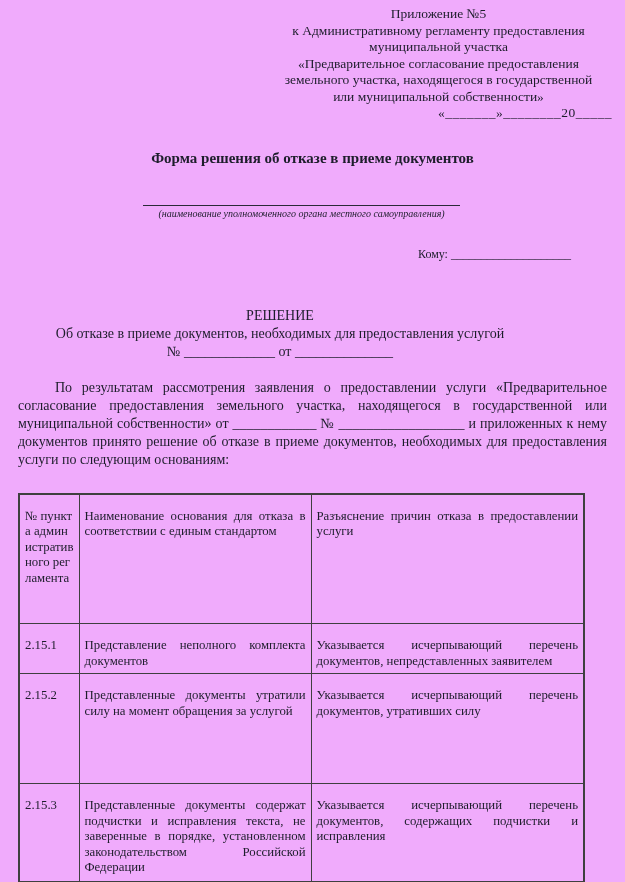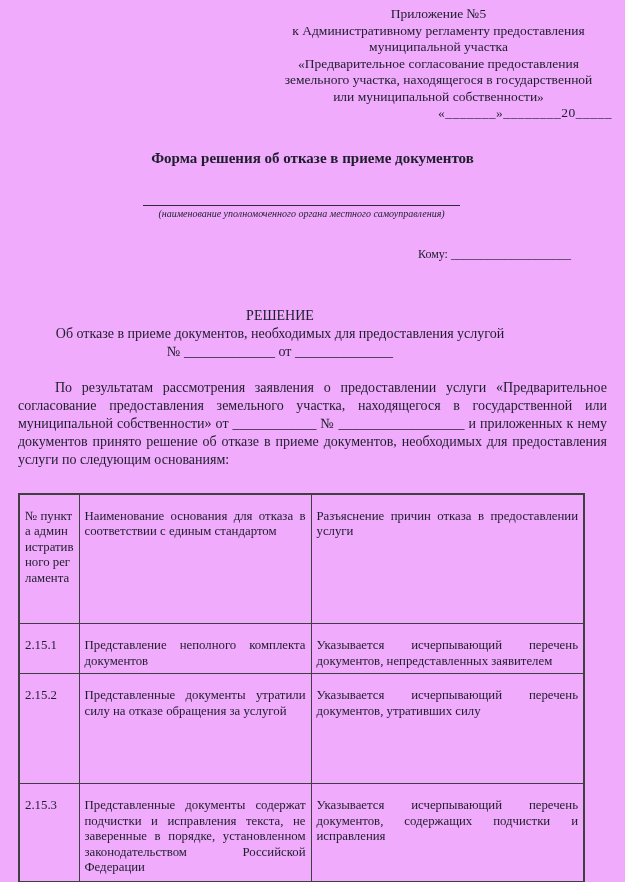--- a/index.html
+++ b/index.html
@@ -135,21 +135,21 @@
         <td class="cell-just">Наименование основания для отказа в соответствии с единым стандартом</td>
         <td class="cell-just">Разъяснение причин отказа в предоставлении услуги</td>
       </tr>
       <tr class="row-1">
         <td class="cell-num">2.15.1</td>
         <td class="cell-just">Представление неполного комплекта документов</td>
         <td class="cell-just">Указывается исчерпывающий перечень документов, непредставленных заявителем</td>
       </tr>
       <tr class="row-2">
         <td class="cell-num">2.15.2</td>
-        <td class="cell-just">Представленные документы утратили силу на отказе обращения за услугой</td>
+        <td class="cell-just">Представленные документы утратили силу на момент обращения за услугой</td>
         <td class="cell-just">Указывается исчерпывающий перечень документов, утративших силу</td>
       </tr>
       <tr class="row-3">
         <td class="cell-num">2.15.3</td>
         <td class="cell-just">Представленные документы содержат подчистки и исправления текста, не заверенные в порядке, установленном законодательством Российской Федерации</td>
         <td class="cell-just">Указывается исчерпывающий перечень документов, содержащих подчистки и исправления</td>
       </tr>
     </tbody>
   </table>
 

